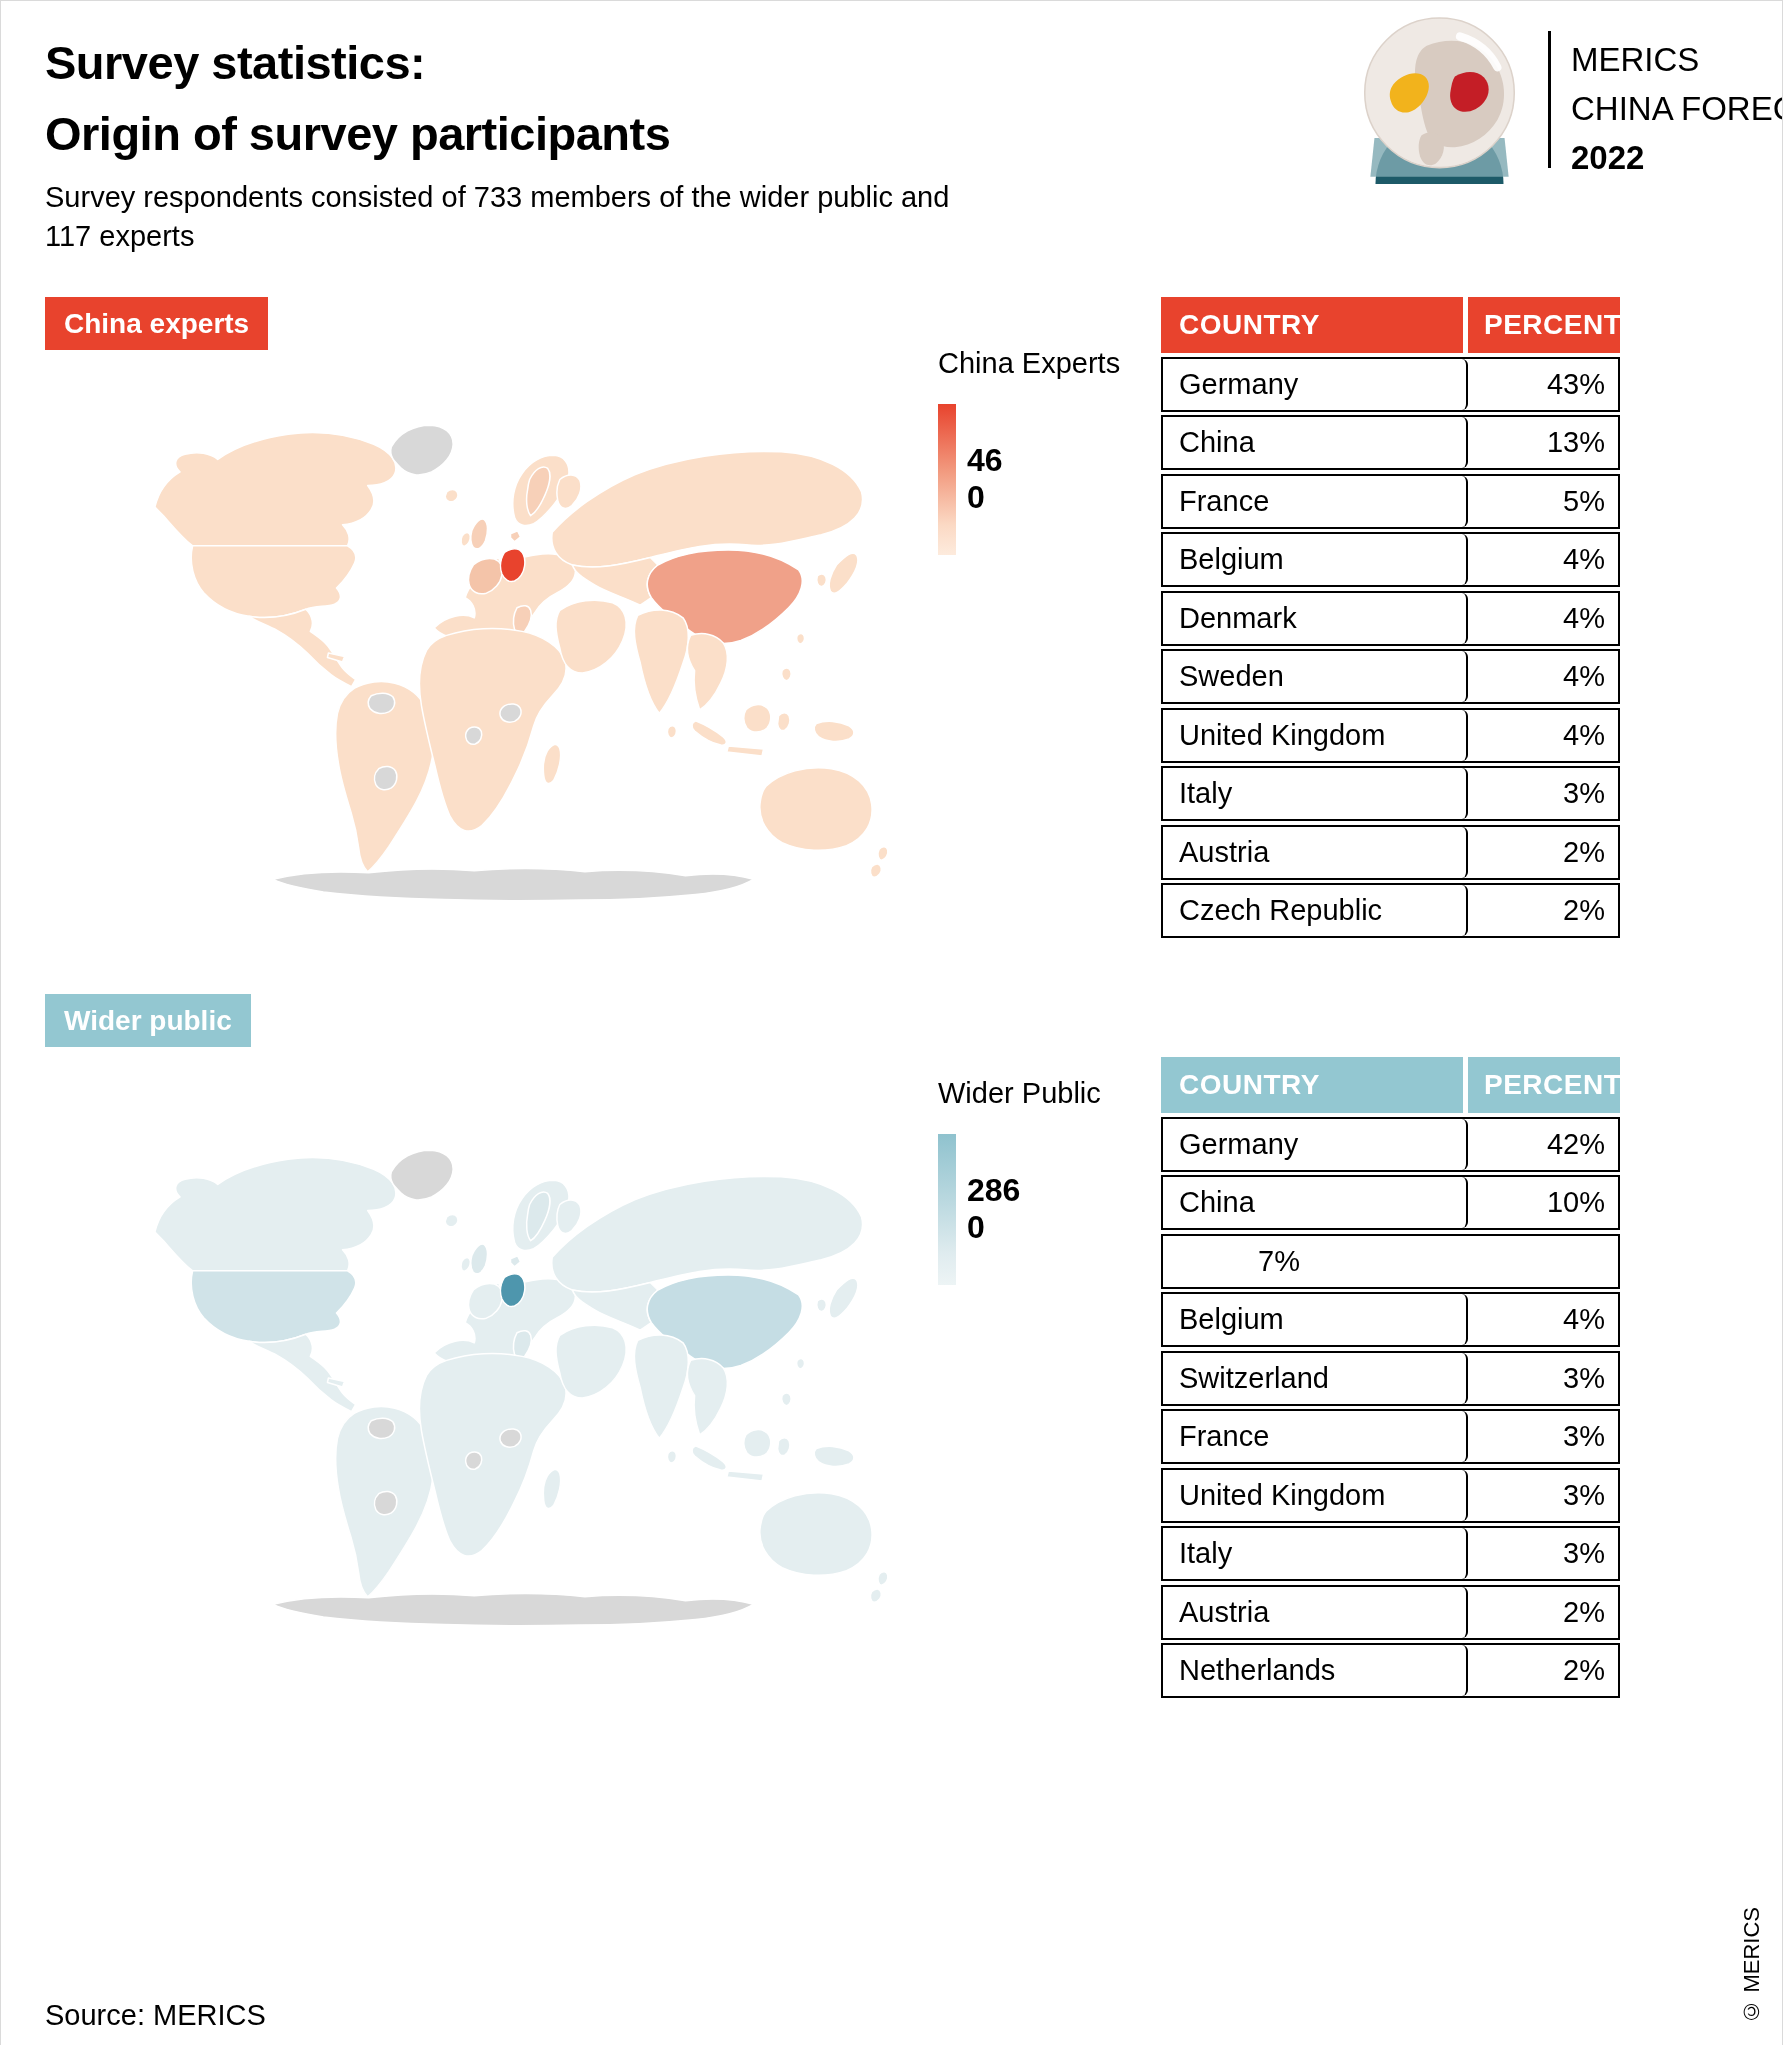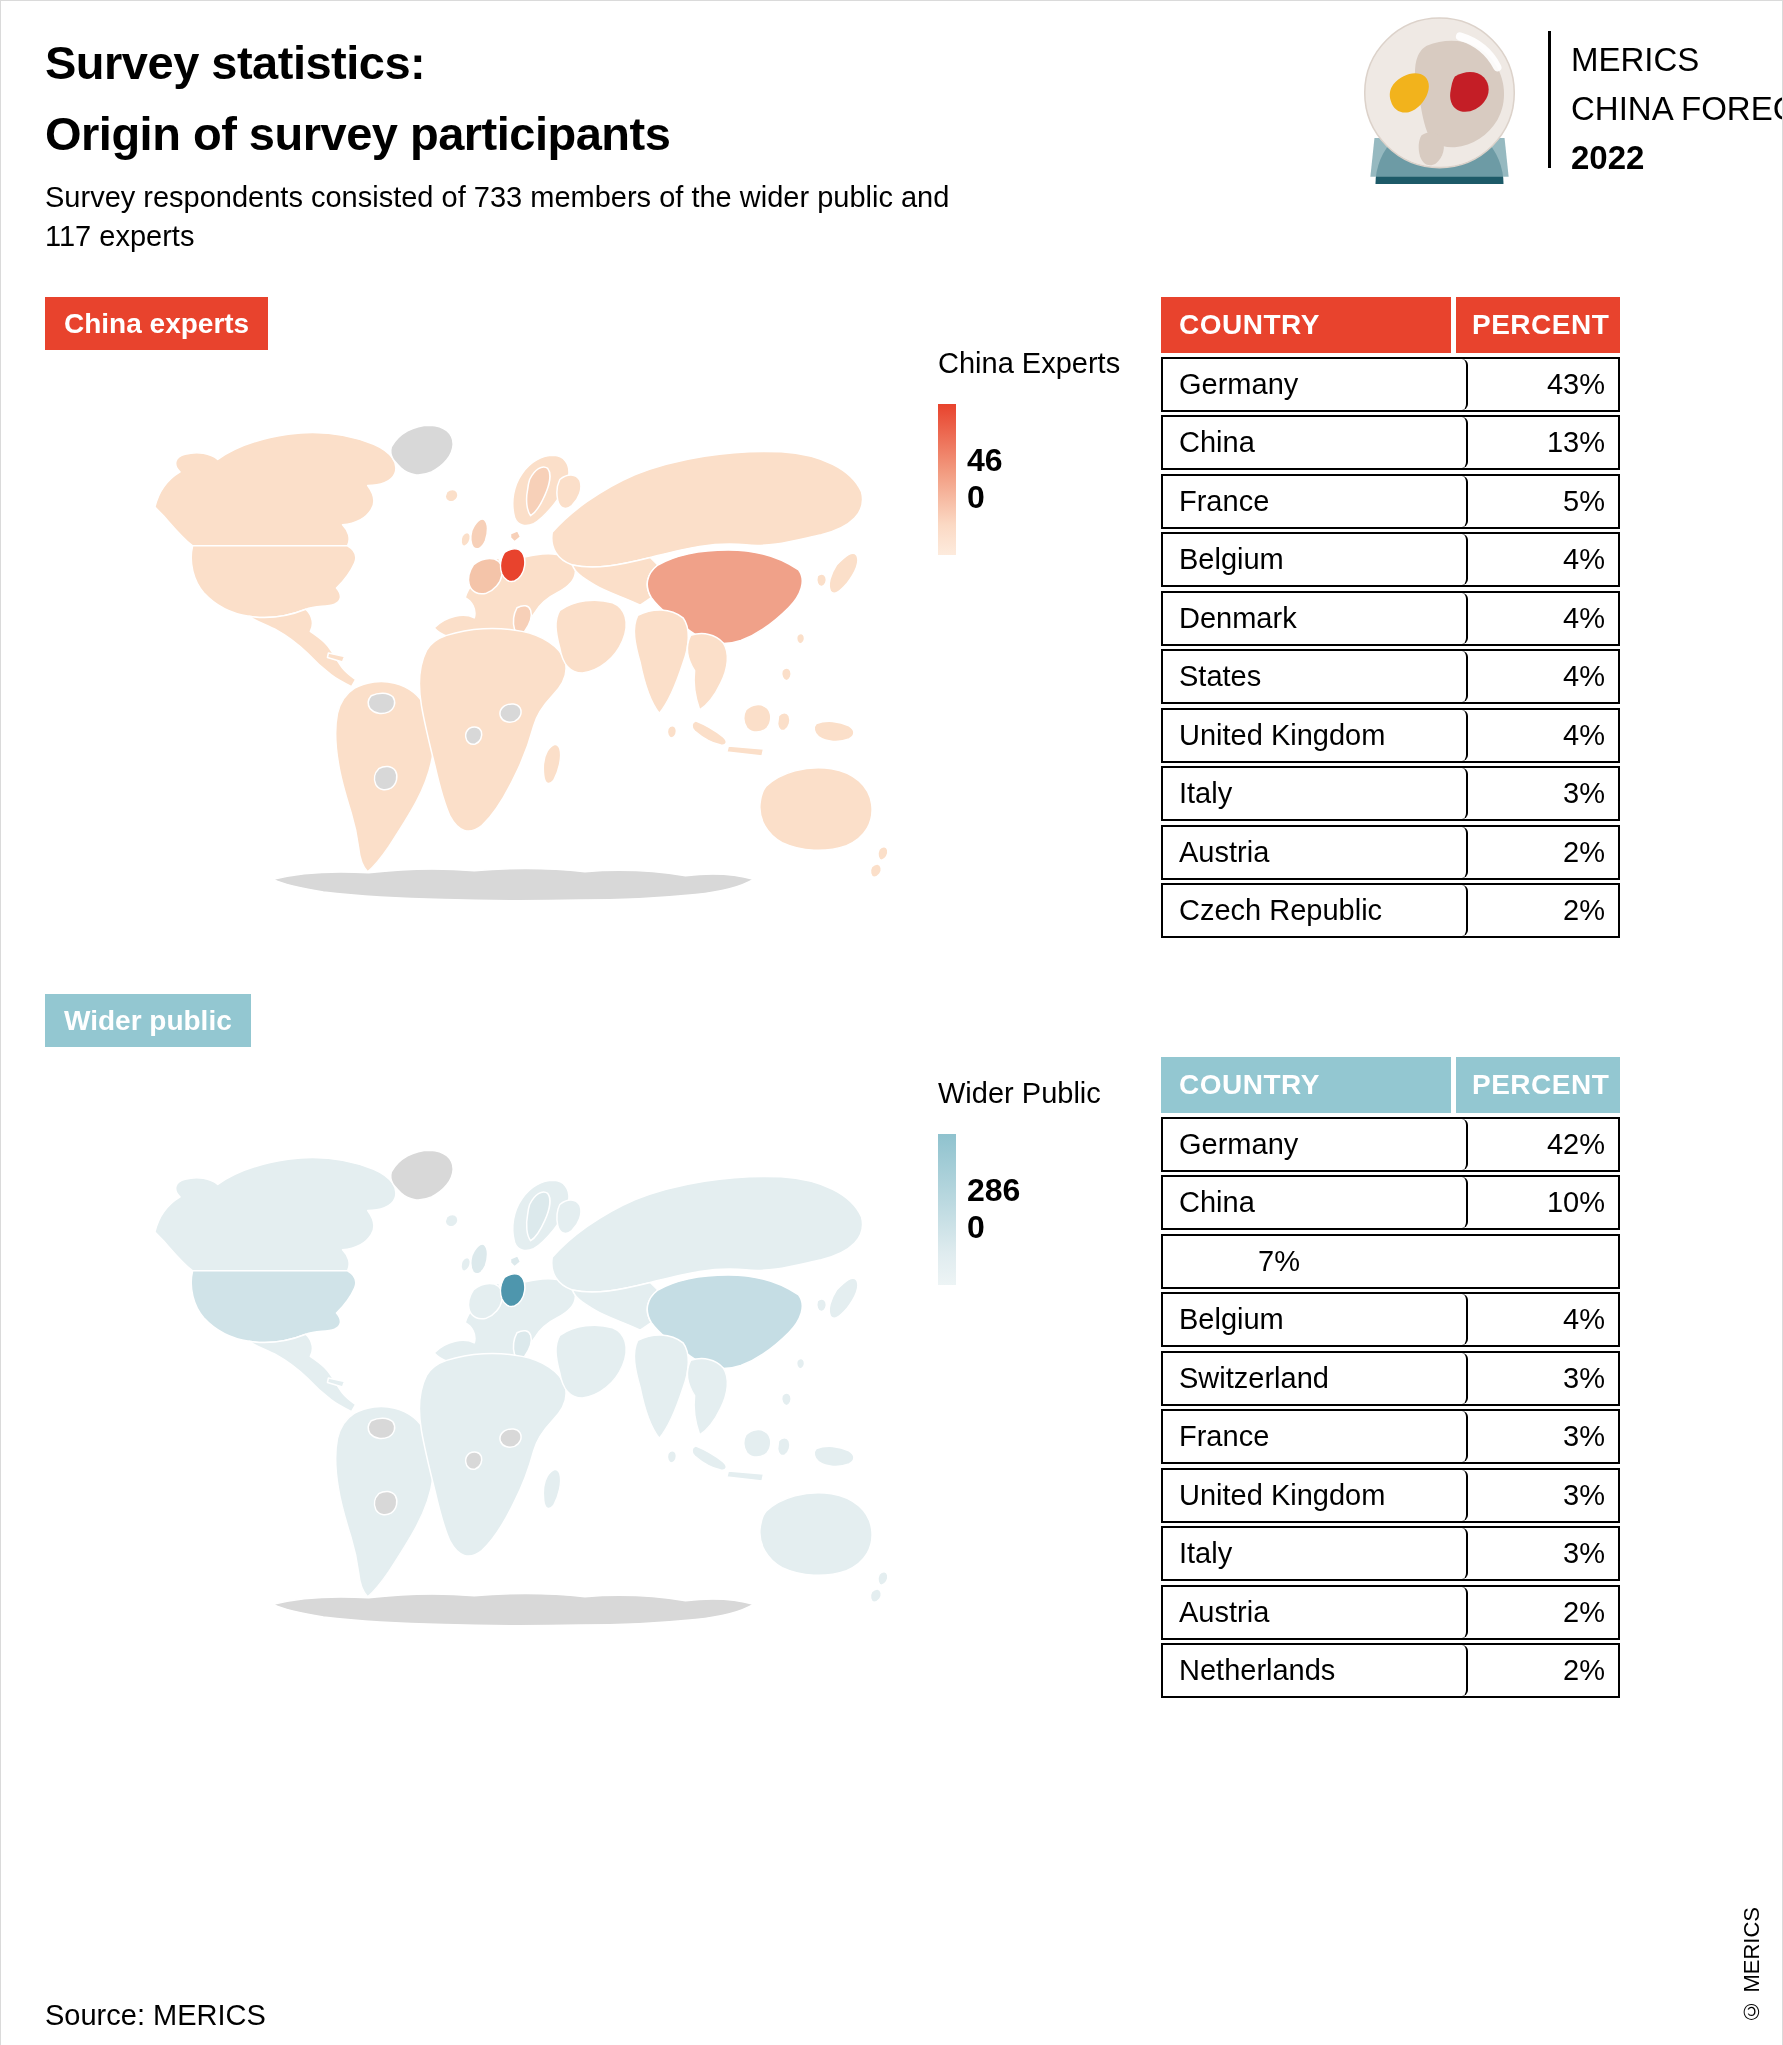--- a/index.html
+++ b/index.html
@@ -40,21 +40,21 @@
   .legend.public  .legend-bar{background:linear-gradient(to bottom,#8FC2CE 0%,#BBD9E0 45%,#E0ECEF 80%,#EDF4F5 100%);}
   .legend-ticks{display:flex;flex-direction:column;justify-content:center;height:166px;margin:-8px 0 0 11px;font-size:32px;font-weight:bold;}
 
   
   .tbl{position:absolute;left:1160px;width:459px;}
   .tbl.experts{top:296px;}
   .tbl.public{top:1056px;}
   .thead{display:flex;gap:5px;margin-bottom:1.5px;}
   .th{height:56px;display:flex;align-items:center;color:#fff;font-weight:700;font-size:28px;letter-spacing:0.5px;box-sizing:border-box;}
   .th.country{flex:1;padding-left:18px;}
-  .th.percent{width:164px;padding-left:16px;}
+  .th.percent{width:152px;padding-left:16px;}
   .tbl.experts .th{background:#E8432D;}
   .tbl.public  .th{background:#93C7D1;}
   .tr{display:flex;border:2.5px solid #000;margin-top:3.5px;background:#fff;box-sizing:border-box;}
   .td{min-height:51px;display:flex;align-items:center;font-size:29px;line-height:33px;box-sizing:border-box;}
   .td.country{flex:1;padding:5px 5px 5px 16px;border-right:2.5px solid #000;border-radius:6px;}
   .td.percent{width:150px;justify-content:flex-end;padding-right:13px;}
 
   
   .source{position:absolute;left:44px;top:1998px;font-size:29px;}
   .copyright{position:absolute;right:17px;bottom:21px;font-size:22px;writing-mode:vertical-rl;transform:rotate(180deg);}
@@ -182,21 +182,21 @@
         </div>
         <div class="tr">
           <div class="td country">Belgium</div>
           <div class="td percent">4%</div>
         </div>
         <div class="tr">
           <div class="td country">Denmark</div>
           <div class="td percent">4%</div>
         </div>
         <div class="tr">
-          <div class="td country">States</div>
+          <div class="td country">Sweden</div>
           <div class="td percent">4%</div>
         </div>
         <div class="tr">
           <div class="td country">United Kingdom</div>
           <div class="td percent">4%</div>
         </div>
         <div class="tr">
           <div class="td country">Italy</div>
           <div class="td percent">3%</div>
         </div>

